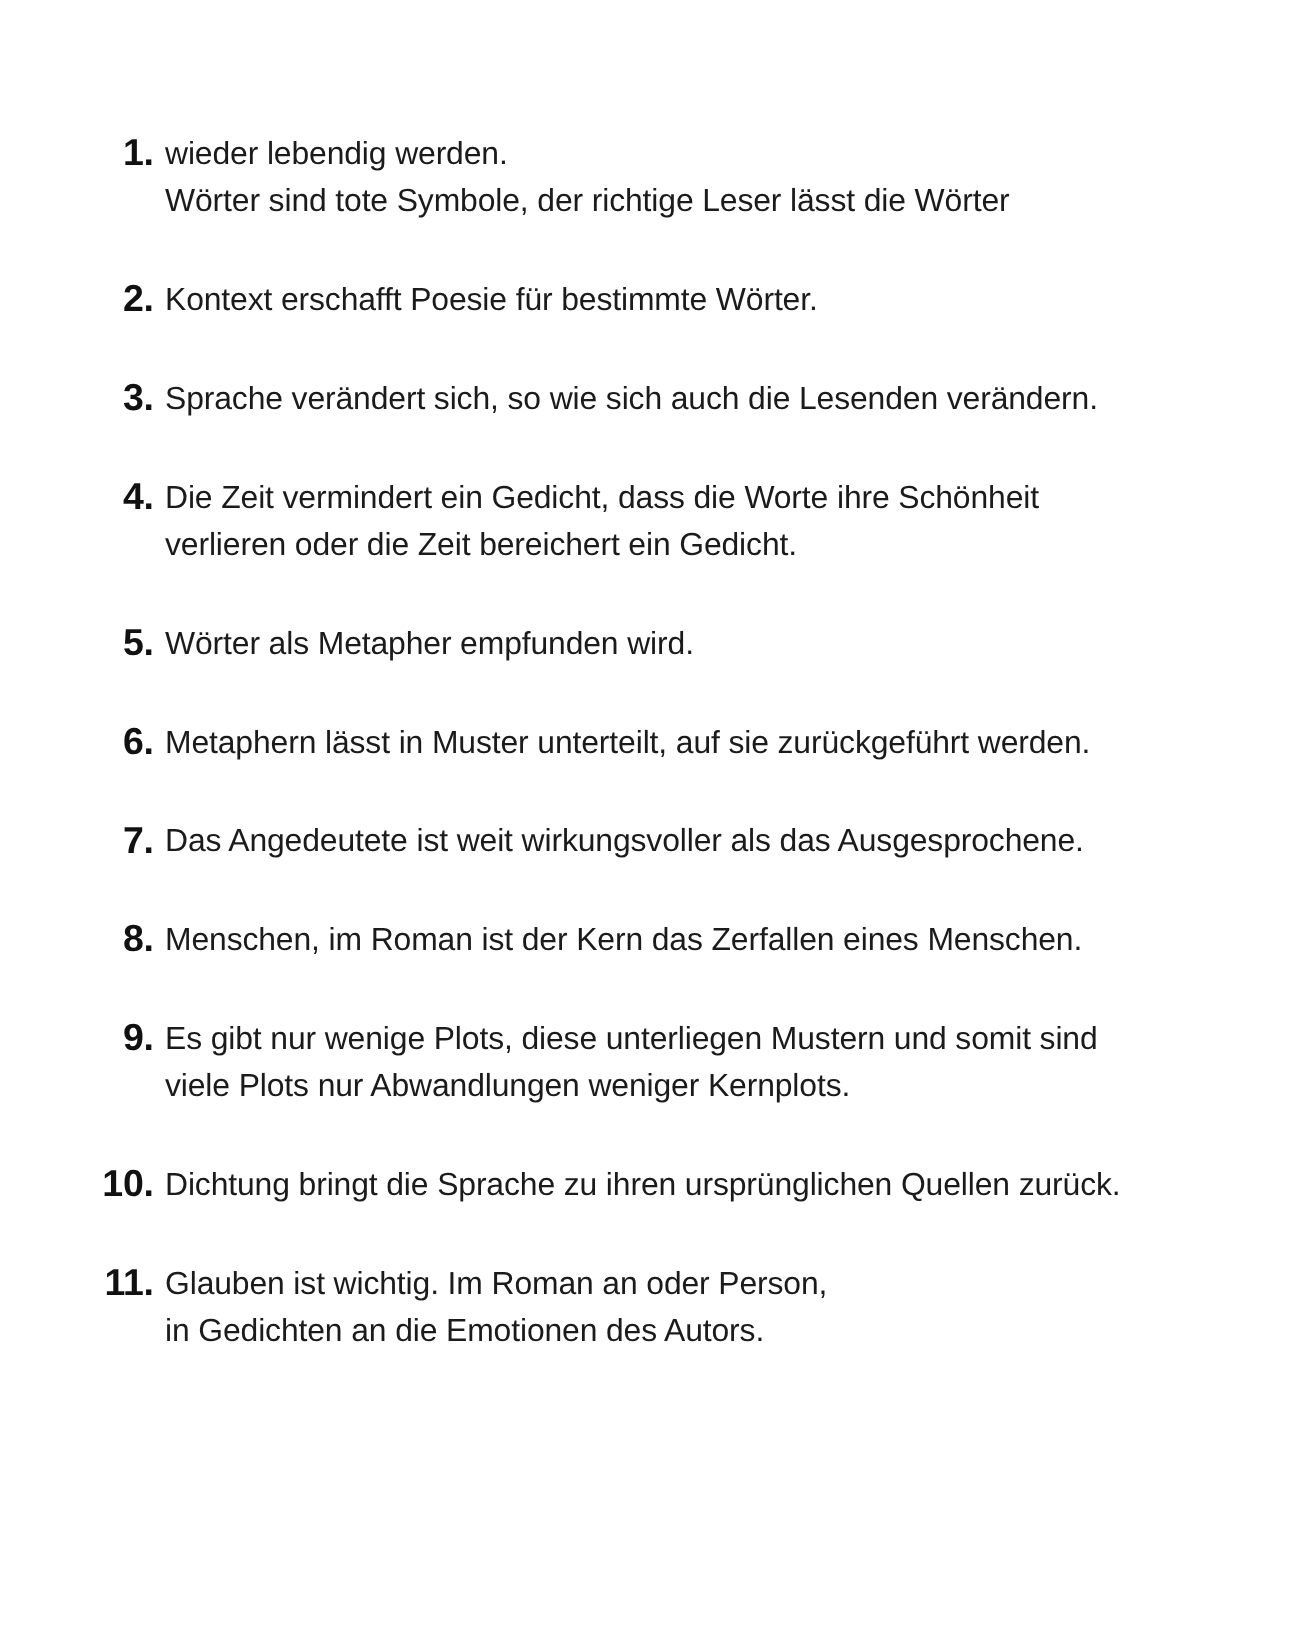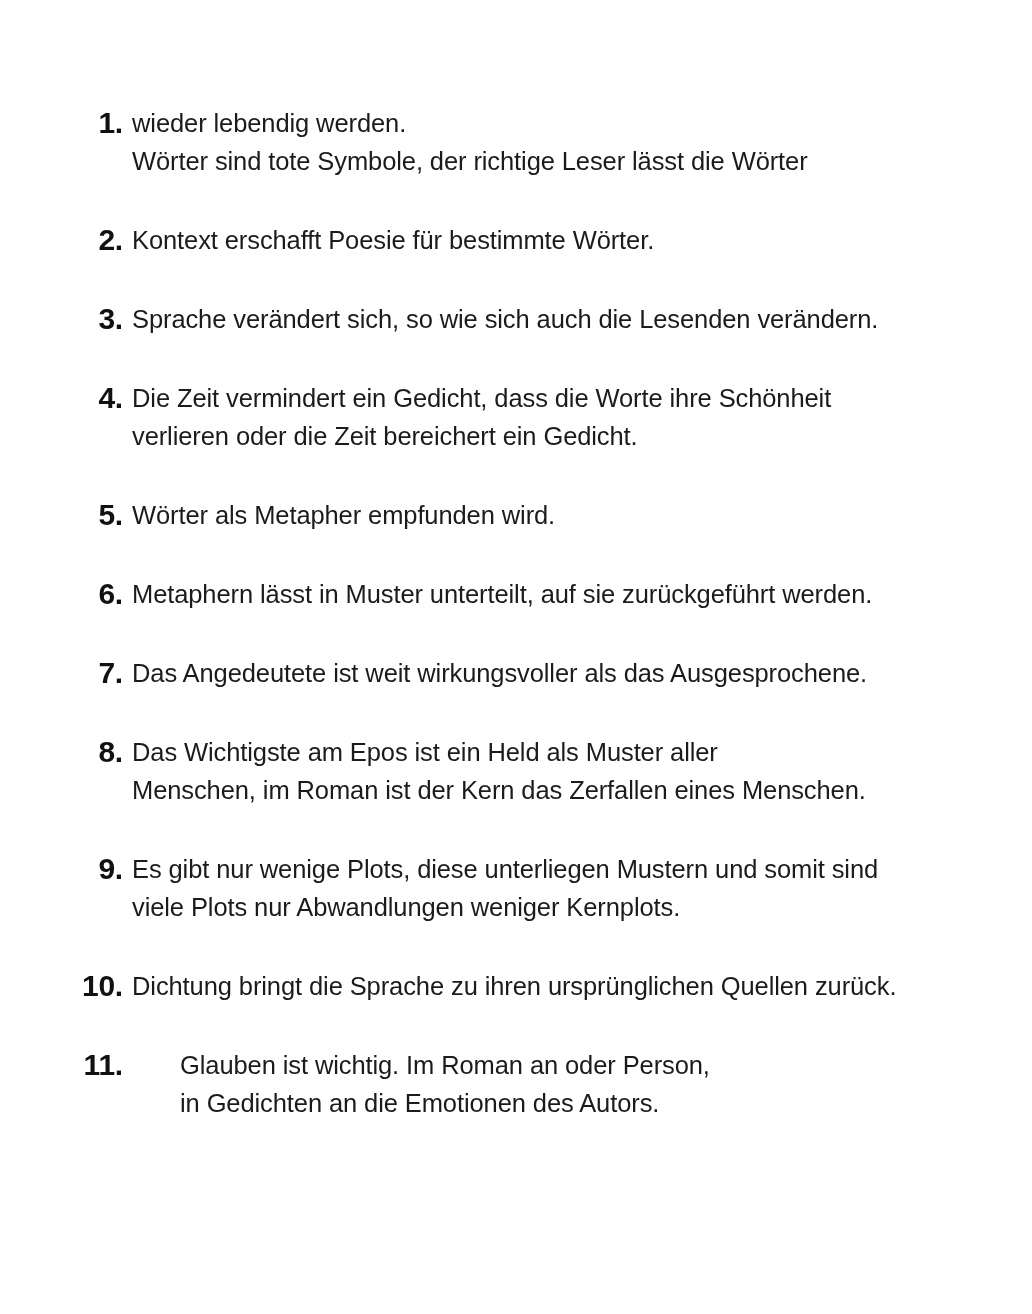--- a/index.html
+++ b/index.html
@@ -27,21 +27,20 @@
     margin: 0;
     padding: 0;
   }
   .item {
     display: flex;
     align-items: flex-start;
     margin-bottom: 41px;
   }
   .item:last-child {
     margin-bottom: 0;
-    gap: 48px;
   }
   .num {
     flex: 0 0 auto;
     width: 62px;
     text-align: right;
     padding-right: 9px;
     font-weight: 700;
     font-size: 30px;
     line-height: 38px;
     letter-spacing: -0.2px;
@@ -114,21 +113,20 @@
     <li class="item">
       <span class="num">7.</span>
       <span class="text">
         <span class="line">Das Angedeutete ist weit wirkungsvoller als das Ausgesprochene.</span>
       </span>
     </li>
 
     <li class="item">
       <span class="num">8.</span>
       <span class="text">
-        <span class="line">Das Wichtigste am Epos ist ein Held als Muster aller</span>
         <span class="line">Menschen, im Roman ist der Kern das Zerfallen eines Menschen.</span>
       </span>
     </li>
 
     <li class="item">
       <span class="num">9.</span>
       <span class="text">
         <span class="line">Es gibt nur wenige Plots, diese unterliegen Mustern und somit sind</span>
         <span class="line">viele Plots nur Abwandlungen weniger Kernplots.</span>
       </span>

